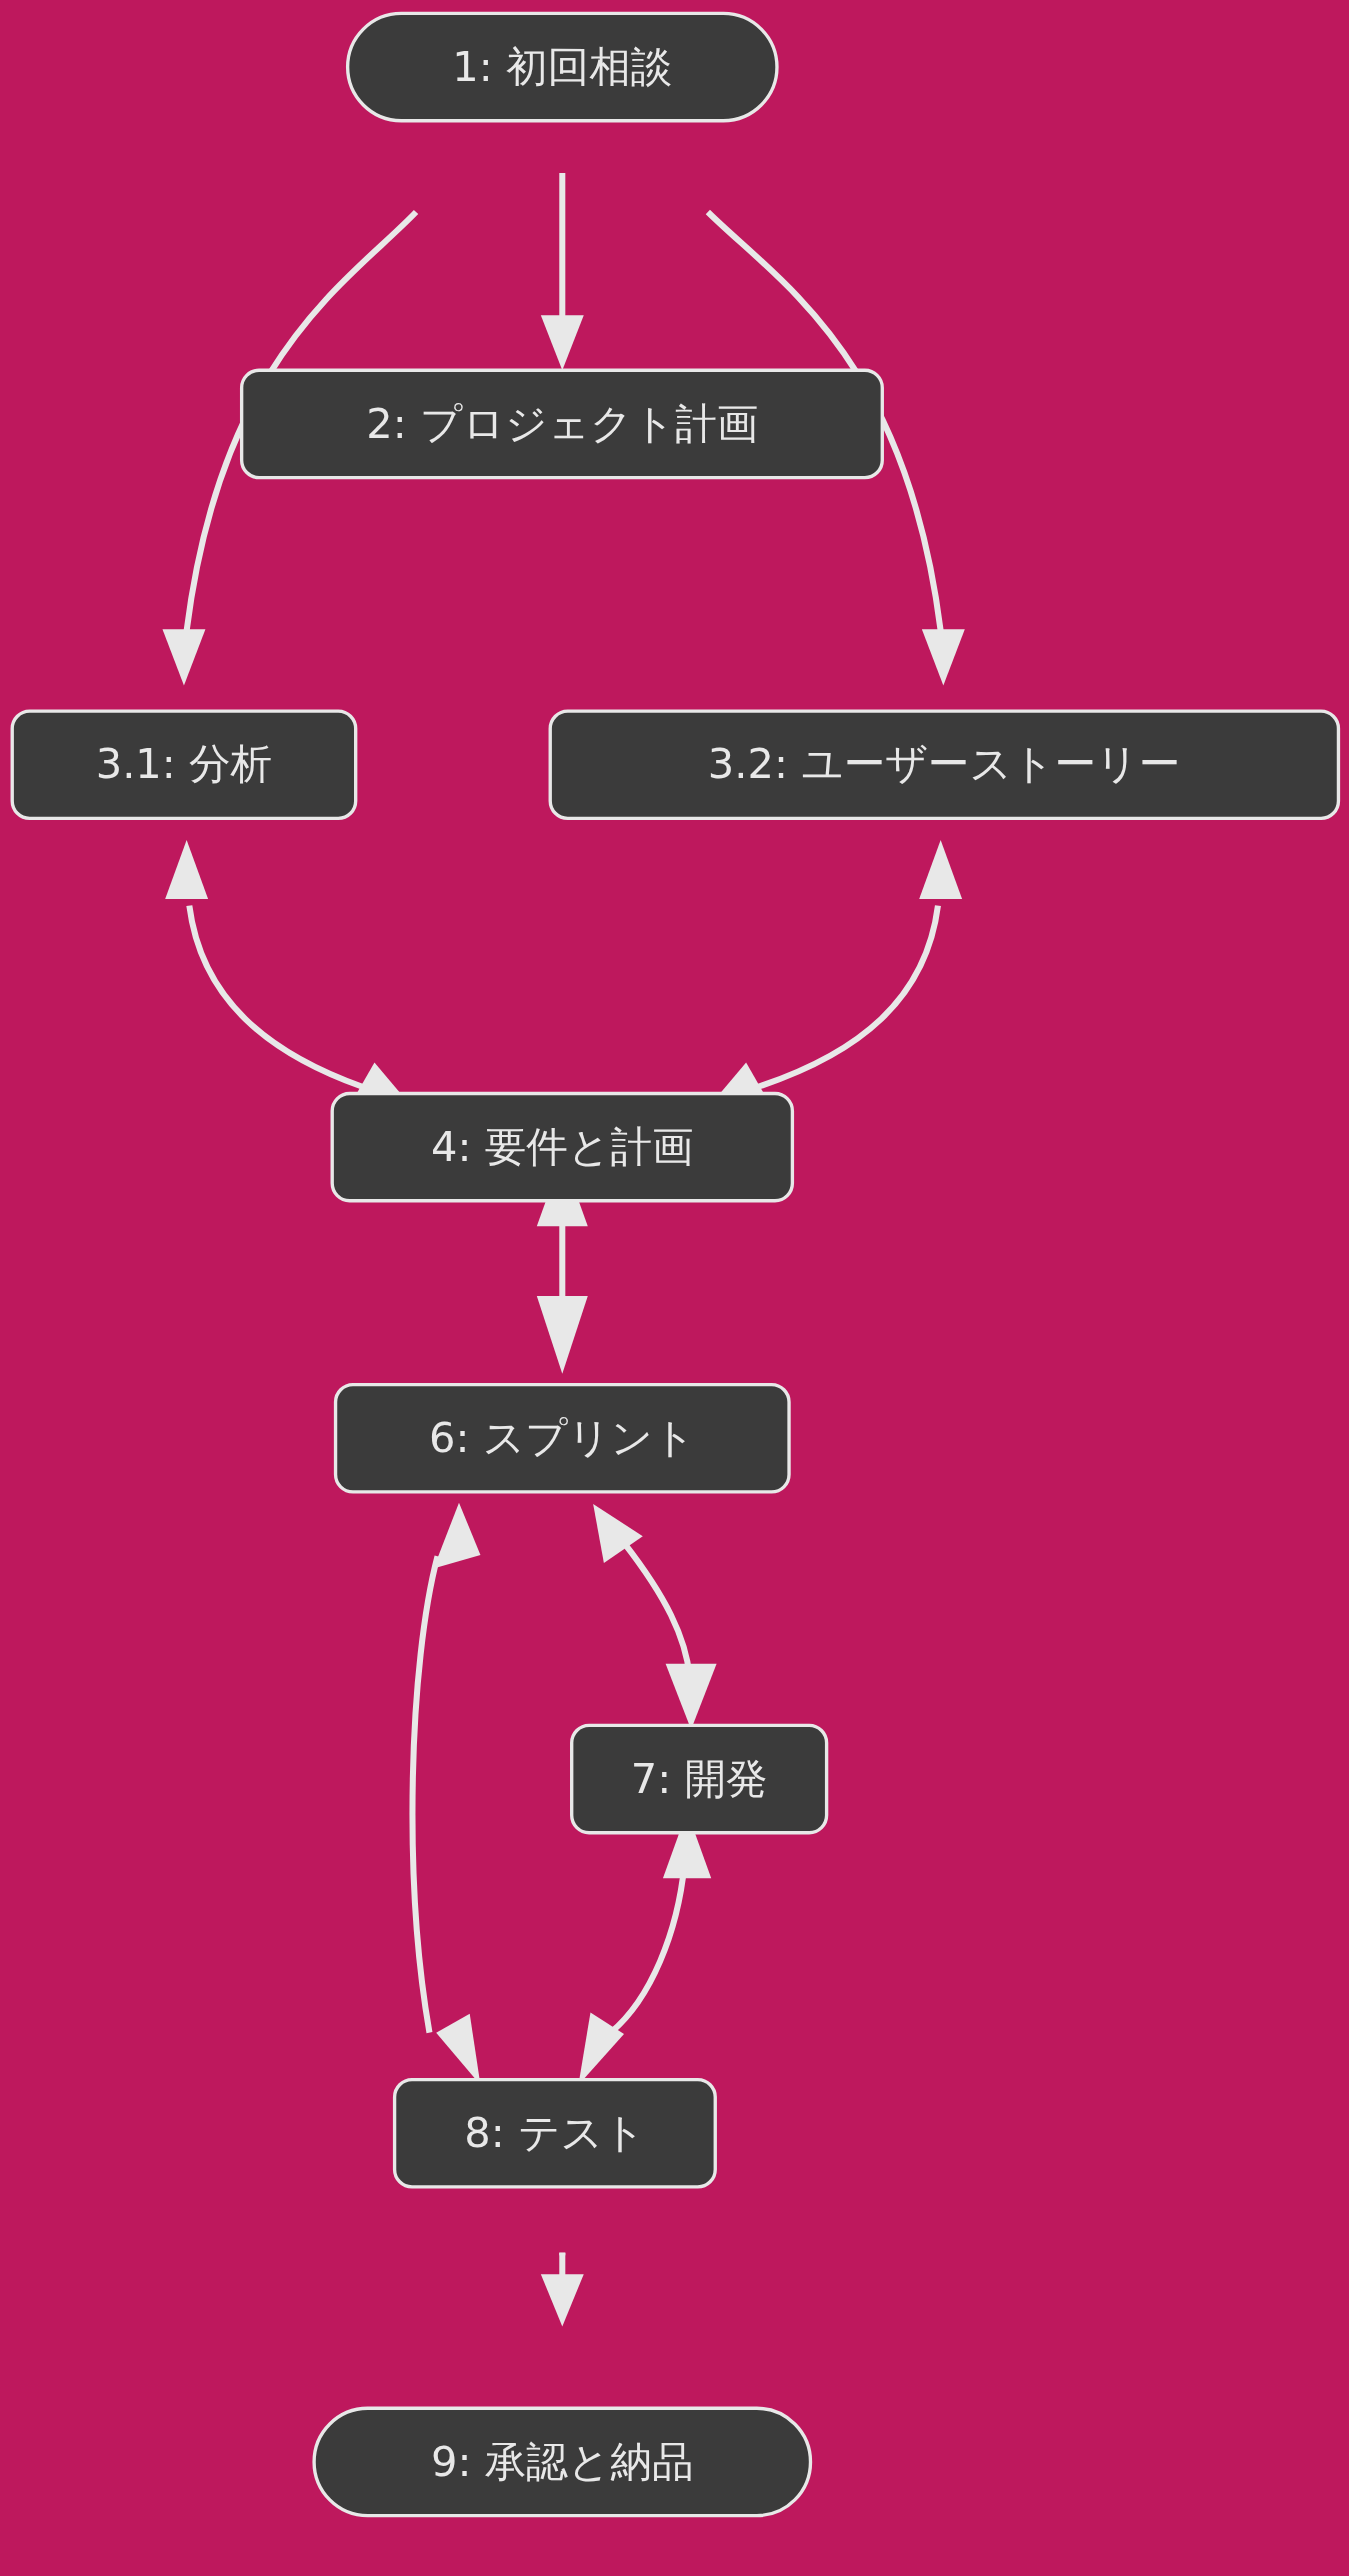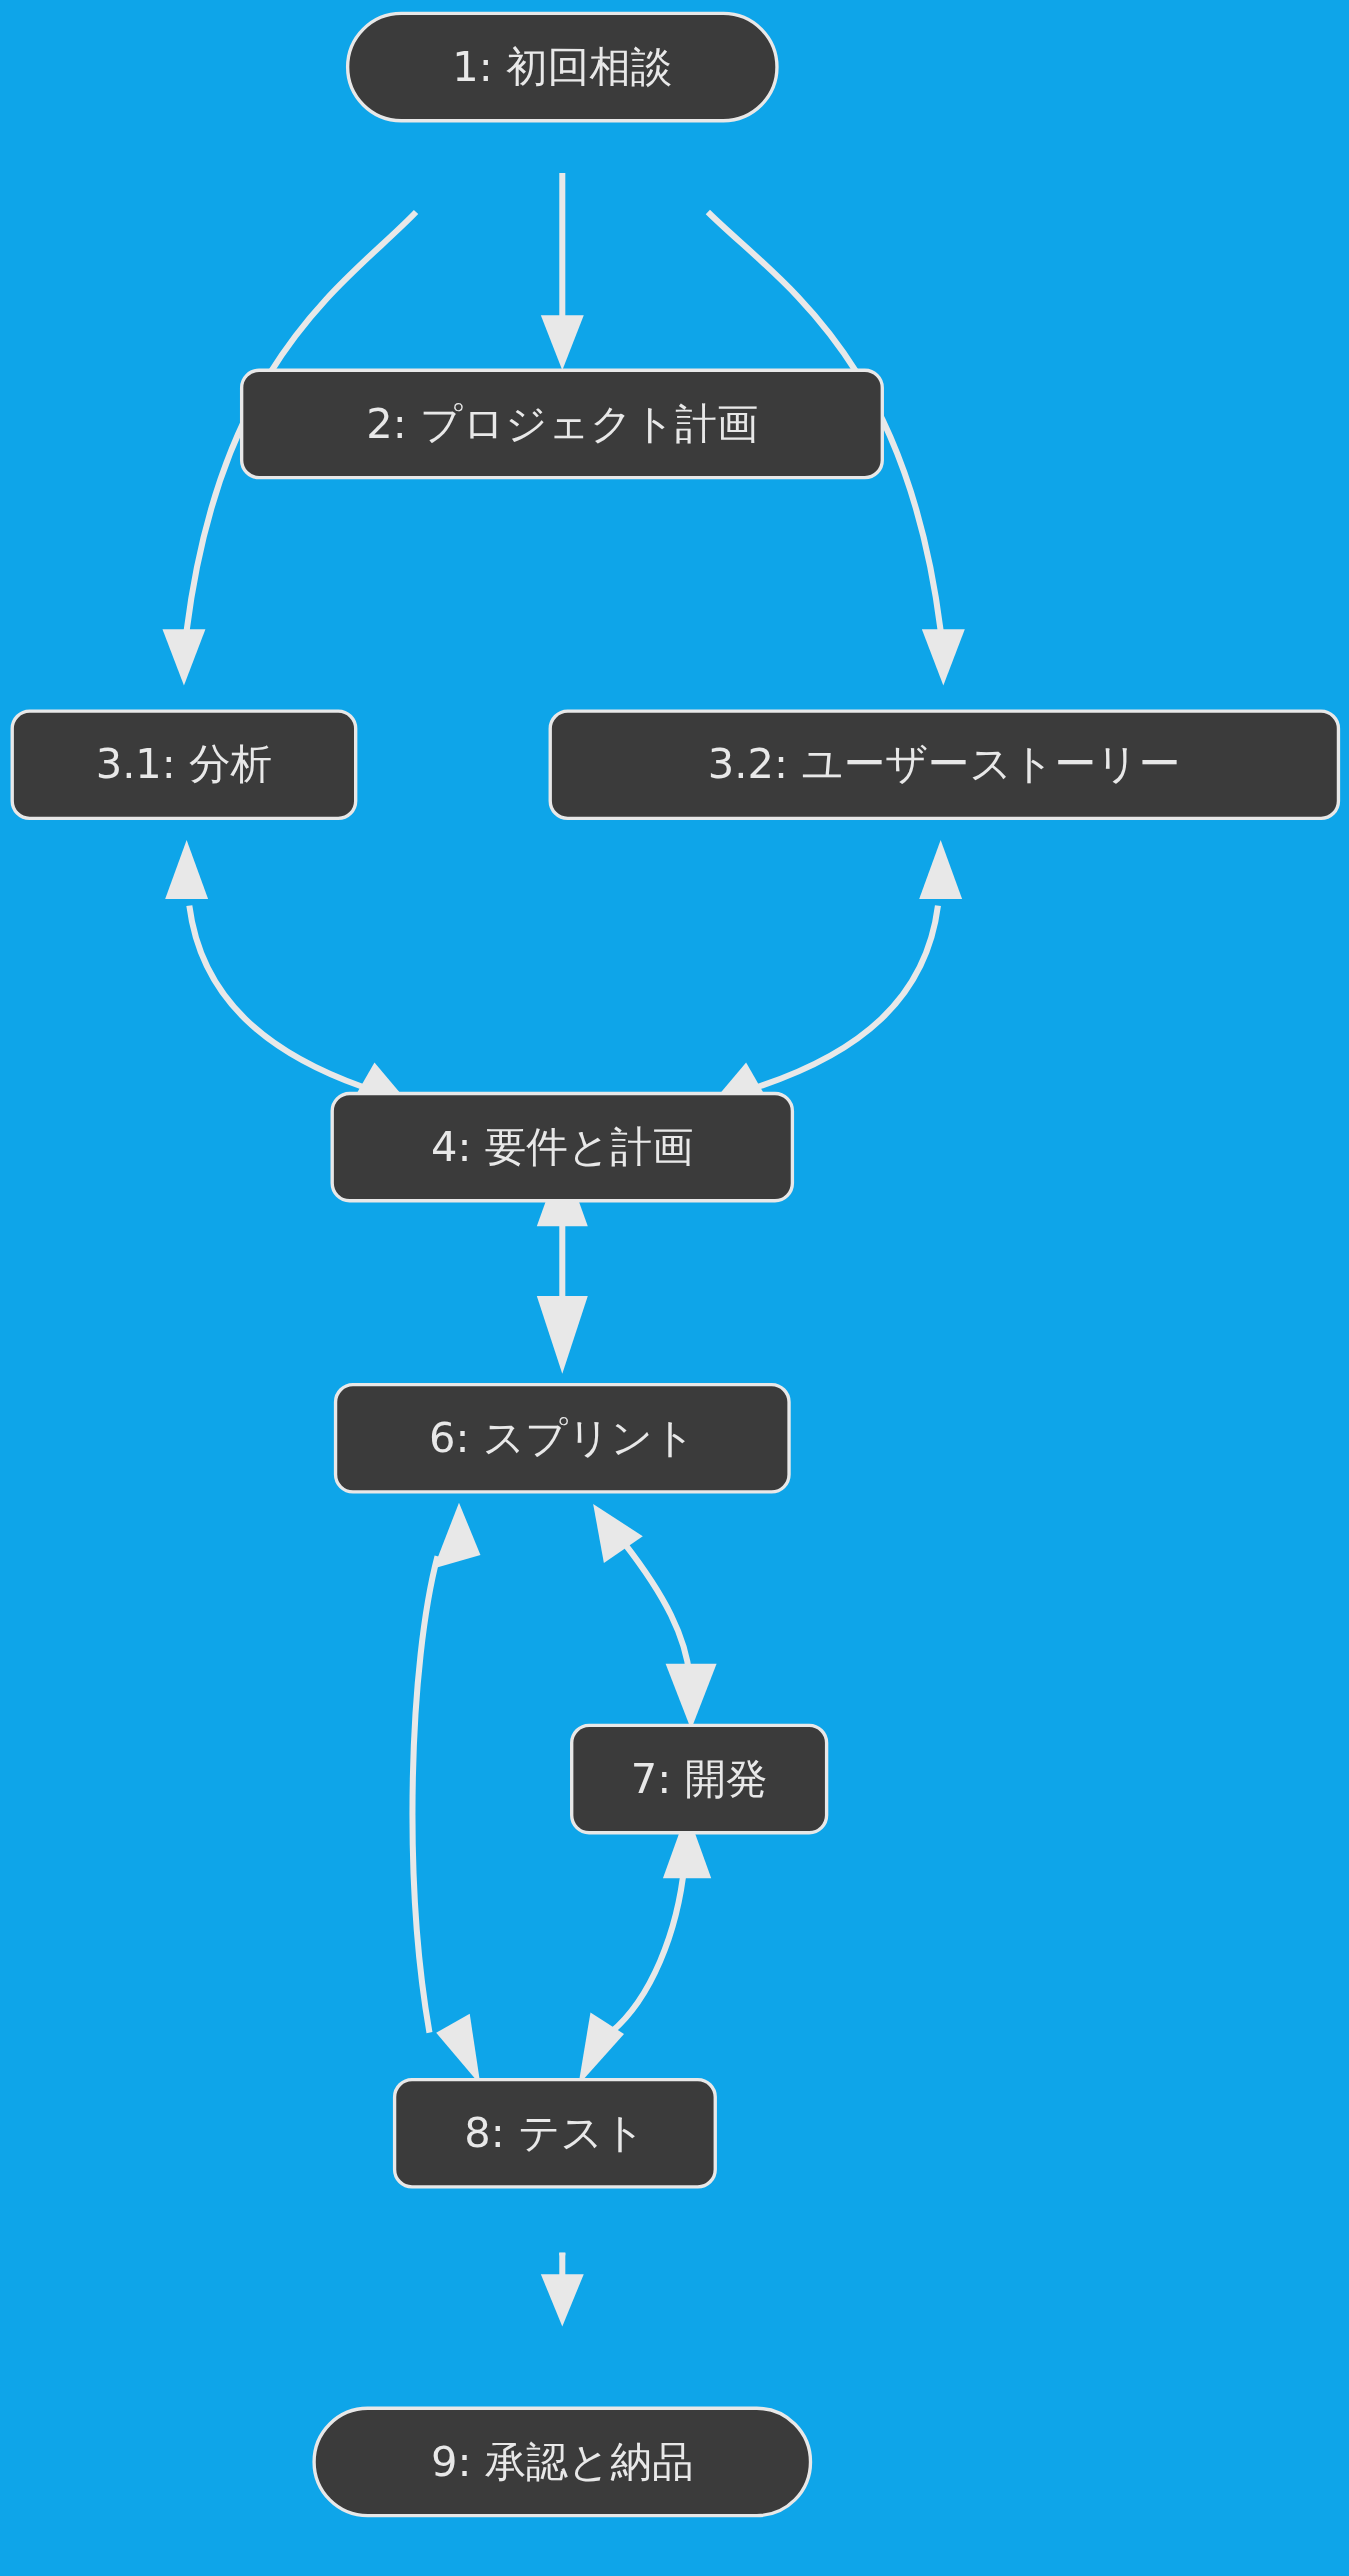--- a/index.html
+++ b/index.html
@@ -11,21 +11,21 @@
   body {
     width: 1350px;
     height: 2576px;
     overflow: hidden;
     font-family: "DejaVu Sans", "Liberation Sans", sans-serif;
   }
   #flowchart-root {
     position: relative;
     width: 1350px;
     height: 2576px;
-    background: #0ea5e9;
+    background: #be185d;
   }
   svg#flow-svg {
     position: absolute;
     top: 0;
     left: 0;
     width: 1350px;
     height: 2576px;
     display: block;
   }
   .node-shape {

